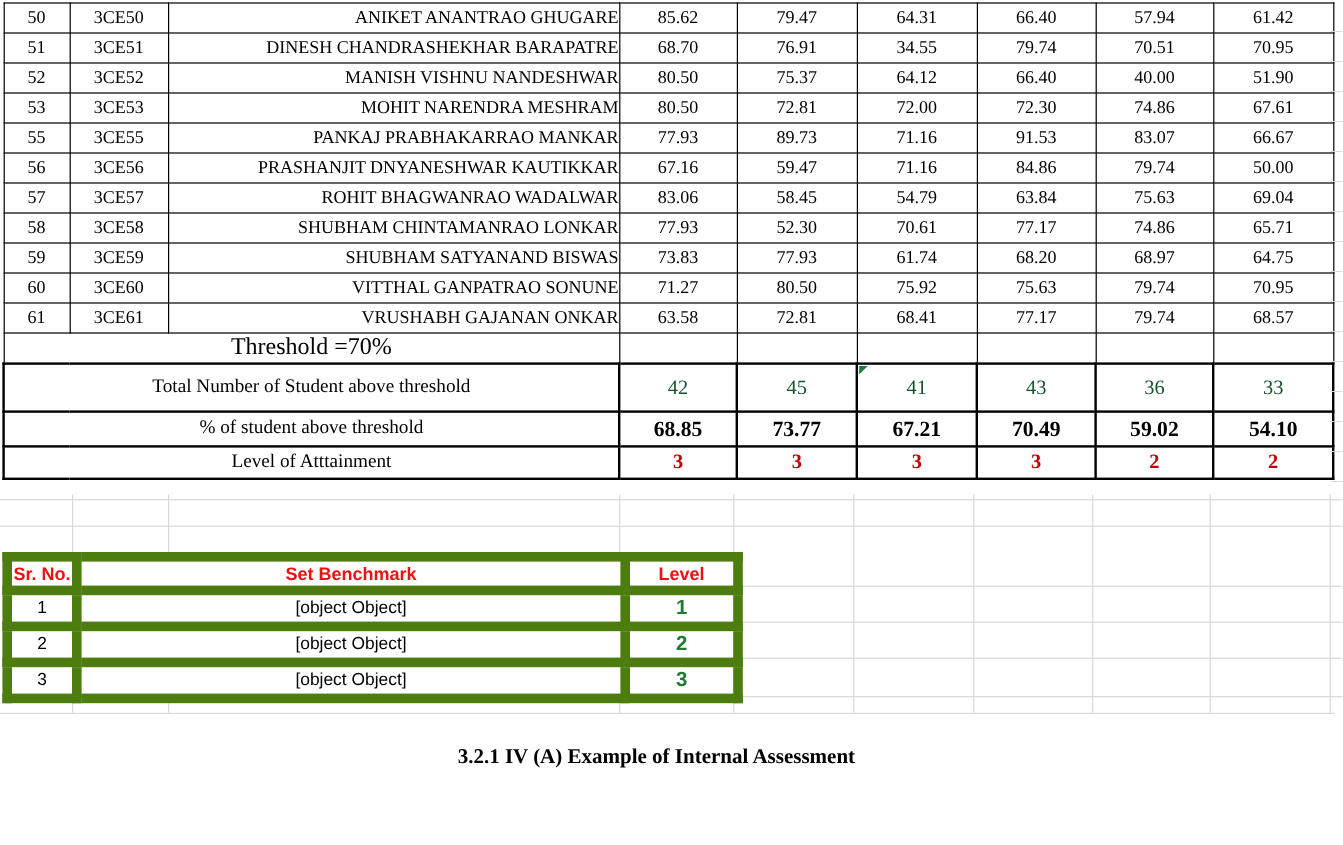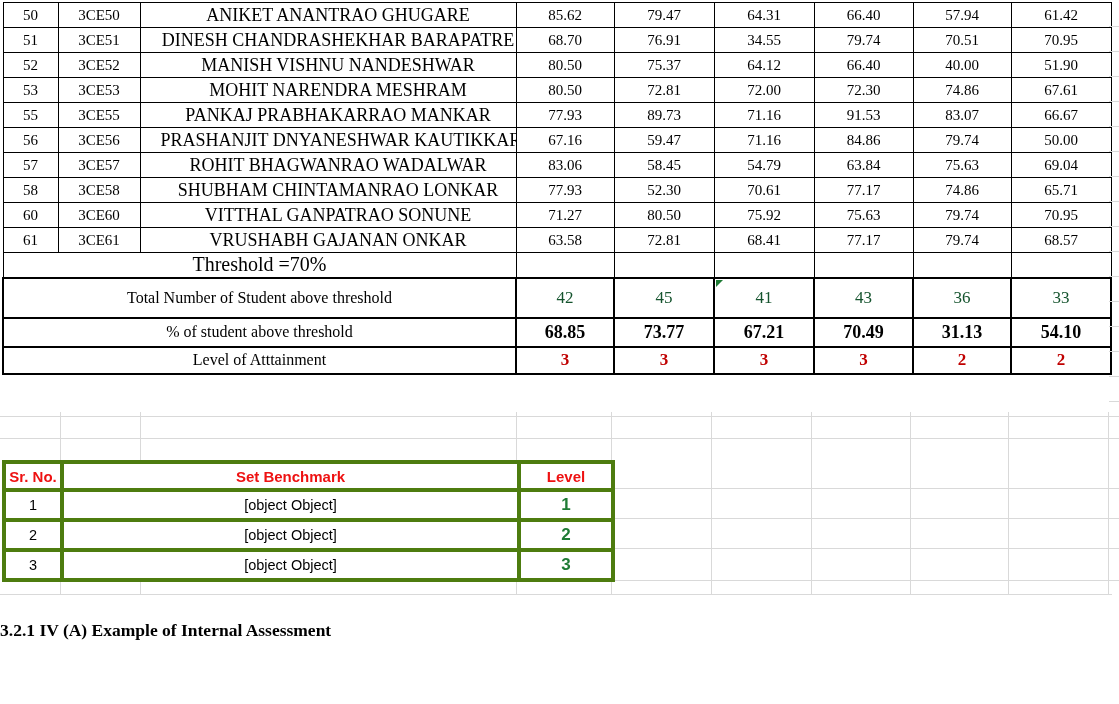--- a/index.html
+++ b/index.html
@@ -4,48 +4,48 @@
 <style>
   html,body{margin:0;padding:0;background:#fff;}
   #stage{position:relative;width:1119px;height:704px;background:#ffffff;overflow:hidden;
          font-family:"Liberation Serif", serif;color:#000;}
 
   
   #main-table{position:absolute;left:2px;top:2px;border-collapse:collapse;table-layout:fixed;width:1106px;}
   #main-table td{border:1px solid #000;font-size:15px;text-align:center;vertical-align:middle;
                  padding:0;overflow:hidden;white-space:nowrap;}
   #main-table tr.data-row{height:25px;margin-left:36px;}
-  #main-table td.name-cell{text-align:center;padding-left:20px;font-size:18px;}
+  #main-table td.name-cell{text-align:right;padding-left:20px;font-size:15px;}
   #main-table tr.threshold-row{height:25px;}
   #main-table tr.threshold-row td{font-size:20px;}
   #main-table tr.total-row{height:40px;}
   #main-table tr.total-row td{border-width:2px;font-size:16px;}
   #main-table tr.total-row td.val{font-size:17px;font-weight:normal;color:#14532d;}
   #main-table tr.percent-row{height:29px;}
   #main-table tr.percent-row td{border-width:2px;font-size:16px;}
   #main-table tr.percent-row td.val{font-size:18px;font-weight:bold;color:#000;}
   #main-table tr.level-row{height:27px;}
   #main-table tr.level-row td{border-width:2px;font-size:16px;}
   #main-table tr.level-row td.val{font-size:17px;font-weight:bold;color:#c00000;}
 
   .flag-cell{position:relative;}
   .comment-flag{position:absolute;left:1px;top:1px;width:0;height:0;
                 border-top:7px solid #1e7b34;border-right:7px solid transparent;}
 
   
   #benchmark-table{position:absolute;left:2px;top:460px;border-collapse:collapse;table-layout:fixed;width:609px;
                    font-family:"Liberation Sans", sans-serif;background:#fff;}
-  #benchmark-table td{border:4px solid #4d7c0f;text-align:center;vertical-align:middle;padding:0;font-size:14.5px;}
+  #benchmark-table td{border:8px solid #4d7c0f;text-align:center;vertical-align:middle;padding:0;font-size:14.5px;}
   #benchmark-table tr.bm-header{height:28px;}
   #benchmark-table tr.bm-header td{font-weight:bold;color:#ee1111;font-size:15px;}
   #benchmark-table tr.bm-row{height:30px;}
   #benchmark-table td.bm-level{font-weight:bold;color:#1e7b34;font-size:17px;}
 
   
-  #caption{position:absolute;left:0;top:620px;width:1094px;text-align:left;
+  #caption{position:absolute;left:0;top:620px;width:1094px;text-align:center;
            font-weight:bold;font-size:17.5px;font-family:"Liberation Serif", serif;}
 
   
   .vline,.hline{position:absolute;background:#d9d9d9;}
   .vline{width:1px;}
   .hline{height:1px;}
   #right-sliver{position:absolute;left:1109px;top:2px;width:10px;height:409px;
      background:repeating-linear-gradient(to bottom,transparent 0 24px,#d9d9d9 24px 25px);}
 </style>
 </head>
@@ -157,20 +157,31 @@
           <td>3CE58</td>
           <td class="name-cell">SHUBHAM CHINTAMANRAO LONKAR</td>
           <td>77.93</td>
           <td>52.30</td>
           <td>70.61</td>
           <td>77.17</td>
           <td>74.86</td>
           <td>65.71</td>
         </tr>
 
+        <tr class="data-row">
+          <td>59</td>
+          <td>3CE59</td>
+          <td class="name-cell">SHUBHAM SATYANAND BISWAS</td>
+          <td>73.83</td>
+          <td>77.93</td>
+          <td>61.74</td>
+          <td>68.20</td>
+          <td>68.97</td>
+          <td>64.75</td>
+        </tr>
 
         <tr class="data-row">
           <td>60</td>
           <td>3CE60</td>
           <td class="name-cell">VITTHAL GANPATRAO SONUNE</td>
           <td>71.27</td>
           <td>80.50</td>
           <td>75.92</td>
           <td>75.63</td>
           <td>79.74</td>
@@ -210,21 +221,21 @@
         <td class="val">43</td>
         <td class="val">36</td>
         <td class="val">33</td>
       </tr>
       <tr class="percent-row">
         <td colspan="3">% of student above threshold</td>
         <td class="val">68.85</td>
         <td class="val">73.77</td>
         <td class="val">67.21</td>
         <td class="val">70.49</td>
-        <td class="val">31.13</td>
+        <td class="val">59.02</td>
         <td class="val">54.10</td>
       </tr>
       <tr class="level-row">
         <td colspan="3">Level of Atttainment</td>
         <td class="val">3</td>
         <td class="val">3</td>
         <td class="val">3</td>
         <td class="val">3</td>
         <td class="val">2</td>
         <td class="val">2</td>

